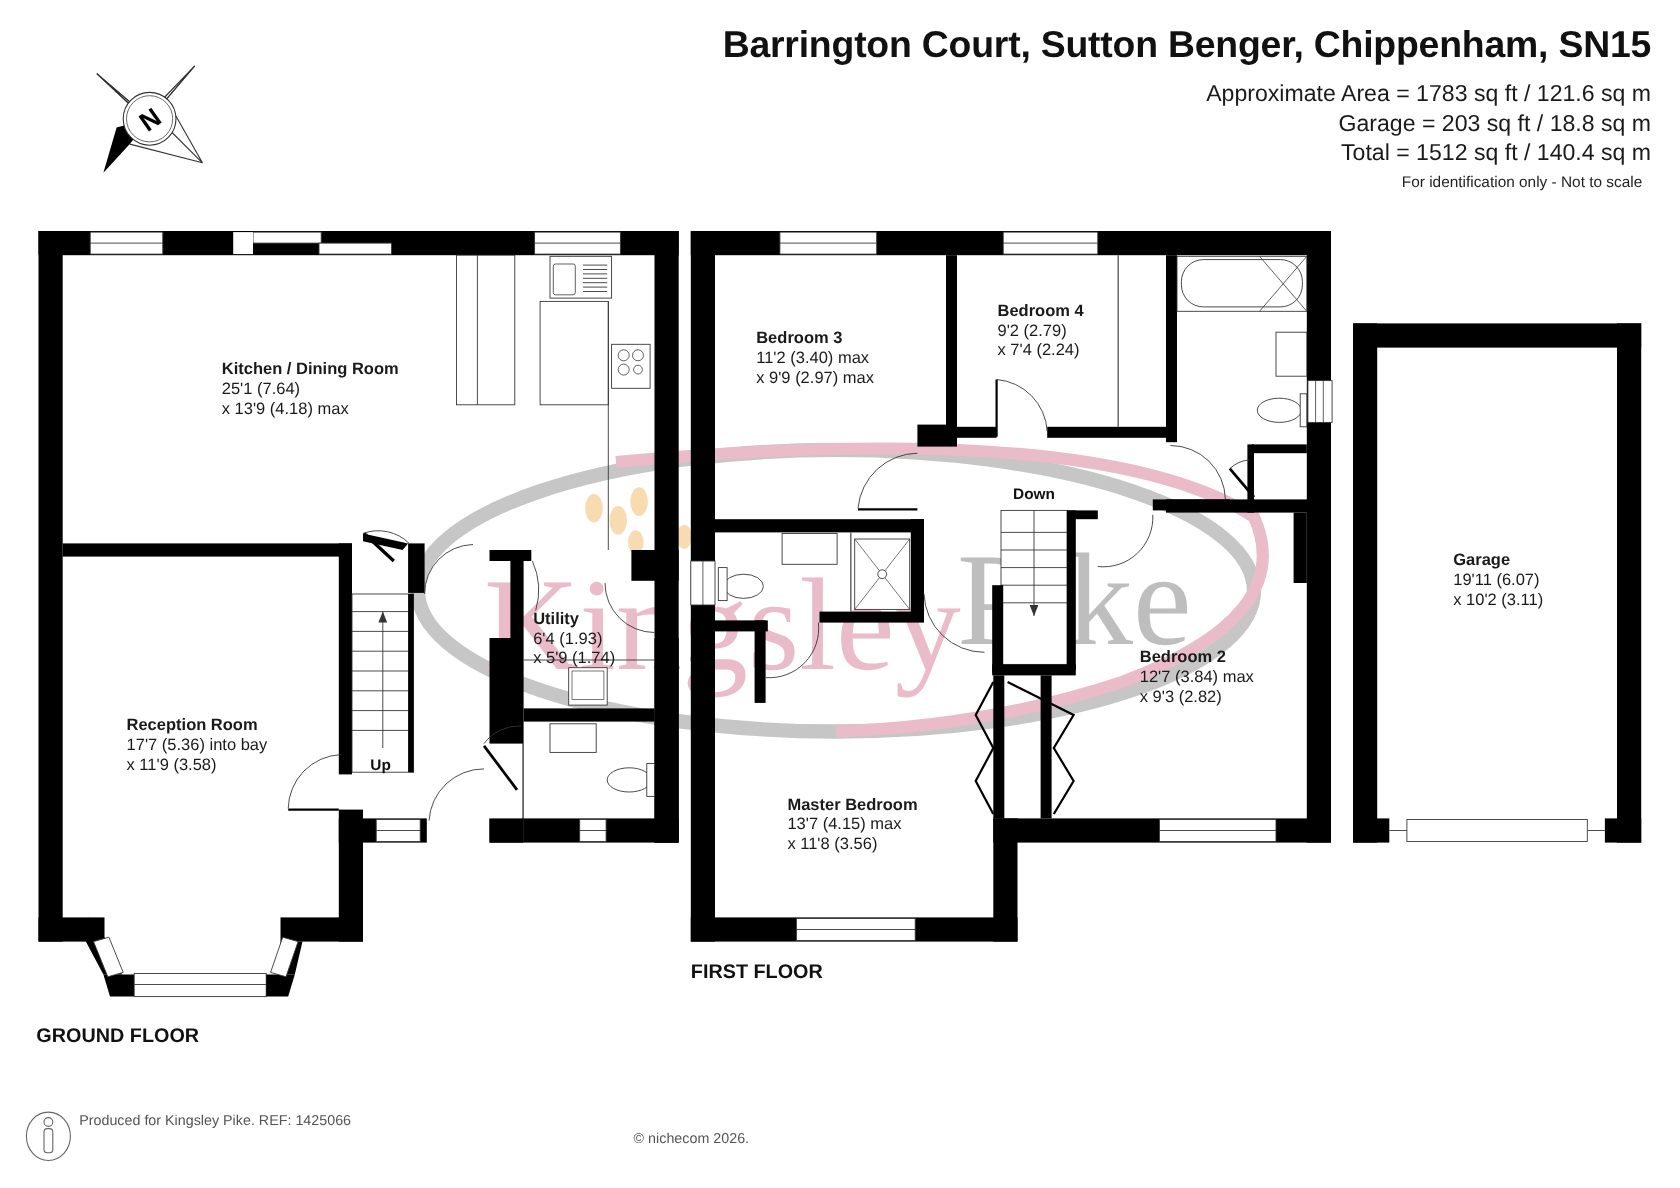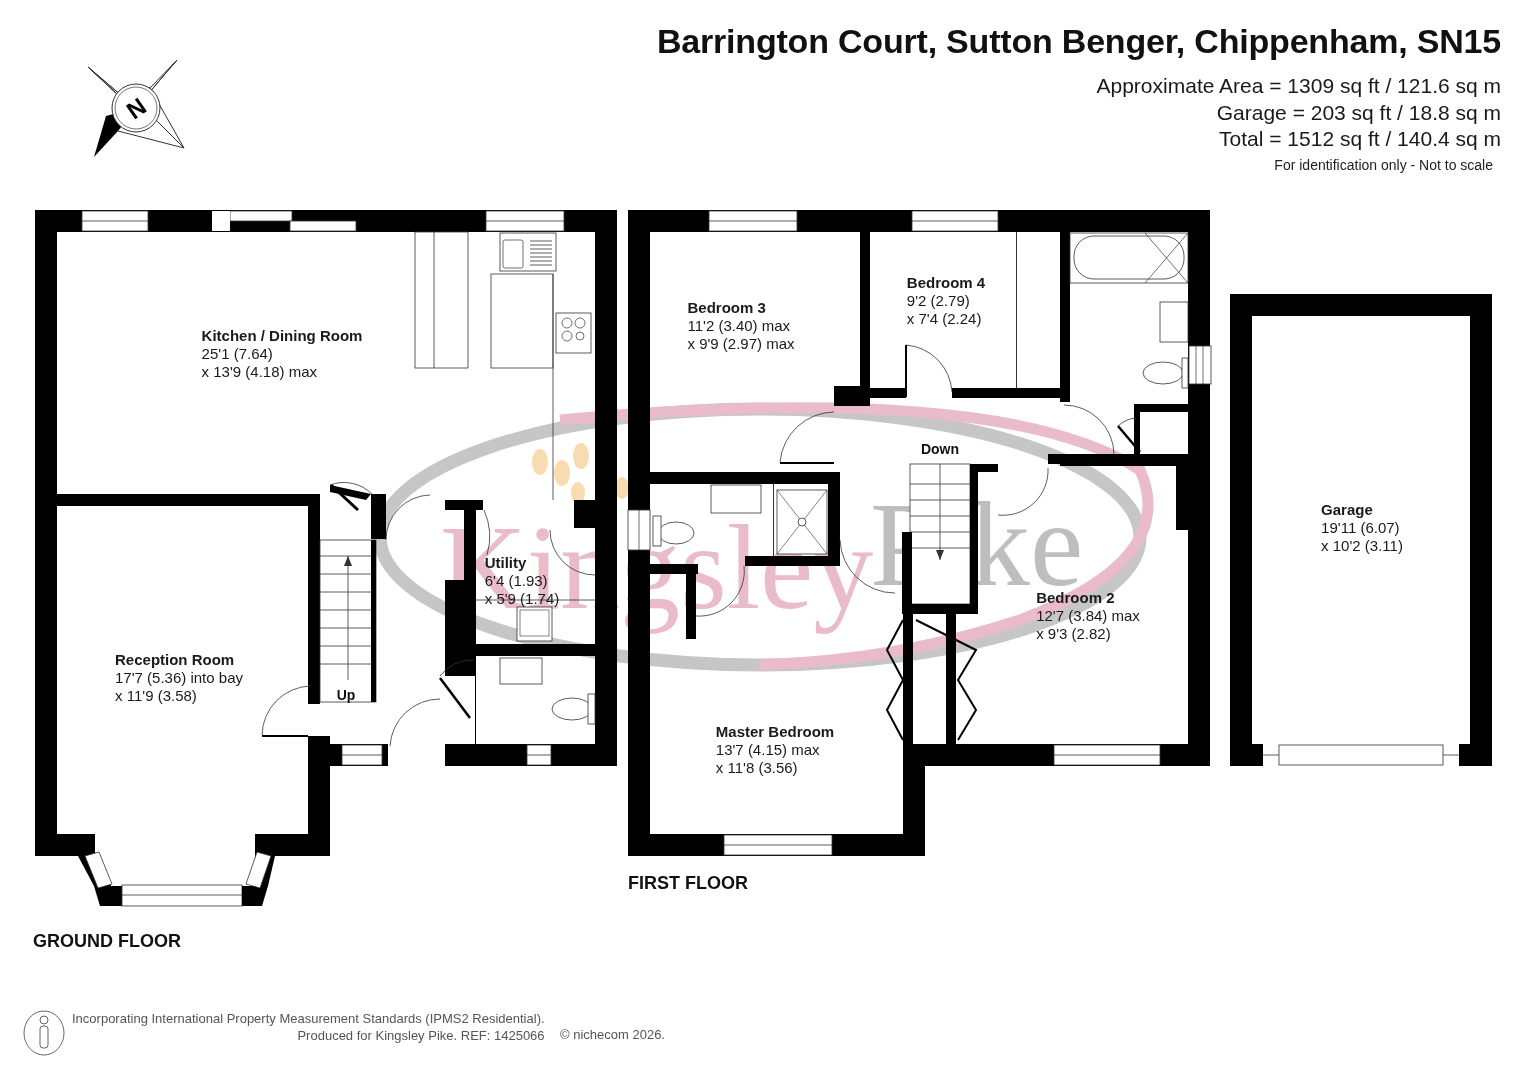--- a/index.html
+++ b/index.html
@@ -12,27 +12,27 @@
   #area2 { top: 101px; }
   #area3 { top: 127px; }
   #disclaimer { right: 34px; top: 157px; font-size: 14px; white-space: nowrap; color: #222; }
   svg#plan { position: absolute; left: 0; top: 0; }
   .room-label { position: absolute; transform: translateX(-50%); white-space: nowrap; line-height: 18px; font-size: 15px; color: #1a1a1a; }
   .room-label .rn { font-weight: bold; display: block; }
   .room-label .rd { display: block; }
   .floor-label { position: absolute; font-weight: bold; font-size: 18px; white-space: nowrap; }
   .stair-label { position: absolute; font-weight: bold; font-size: 14px; transform: translateX(-50%); }
   #footer { left: 72px; top: 1010px; font-size: 13px; line-height: 17px; color: #555; white-space: nowrap; }
-  #footer-copy { left: 560px; top: 1027px; font-size: 13px; color: #555; white-space: nowrap; }
+  #footer-copy { left: 576px; top: 1027px; font-size: 13px; color: #555; white-space: nowrap; }
 </style>
 </head>
 <body>
 
 <div id="title" class="abs">Barrington Court, Sutton Benger, Chippenham, SN15</div>
-<div id="area1" class="abs area-line">Approximate Area = 1309 sq ft / 121.6 sq m</div>
+<div id="area1" class="abs area-line">Approximate Area = 1783 sq ft / 121.6 sq m</div>
 <div id="area2" class="abs area-line">Garage = 203 sq ft / 18.8 sq m</div>
 <div id="area3" class="abs area-line">Total = 1512 sq ft / 140.4 sq m</div>
 <div id="disclaimer" class="abs">For identification only - Not to scale</div>
 
 <svg id="plan" width="1527" height="1080" viewBox="0 0 1527 1080">
 
   <g>
     <polygon points="88,67 118,95 136,108" fill="none" stroke="#333" stroke-width="1"></polygon>
     <polygon points="88,67 136,108 150,88 118,95" fill="none" stroke="#333" stroke-width="1"></polygon>
     <polygon points="177,60 150,88 156,120 136,108" fill="none" stroke="#333" stroke-width="1"></polygon>
@@ -317,16 +317,15 @@
 <div class="stair-label" style="left:940px; top:441px;">Down</div>
 <div class="floor-label" style="left:628px; top:873px;text-align:right;">FIRST FLOOR</div>
 
 <div class="room-label" style="left:1362px; top:501px;">
   <span class="rn">Garage</span>
   <span class="rd">19'11 (6.07)</span>
   <span class="rd">x 10'2 (3.11)</span>
 </div>
 
 <div id="footer" class="abs">
-  <div>Incorporating International Property Measurement Standards (IPMS2 Residential).</div>
   <div>Produced for Kingsley Pike.   REF: 1425066</div>
 </div>
 <div id="footer-copy" class="abs">© nichecom 2026.</div>
 
 </body></html>

